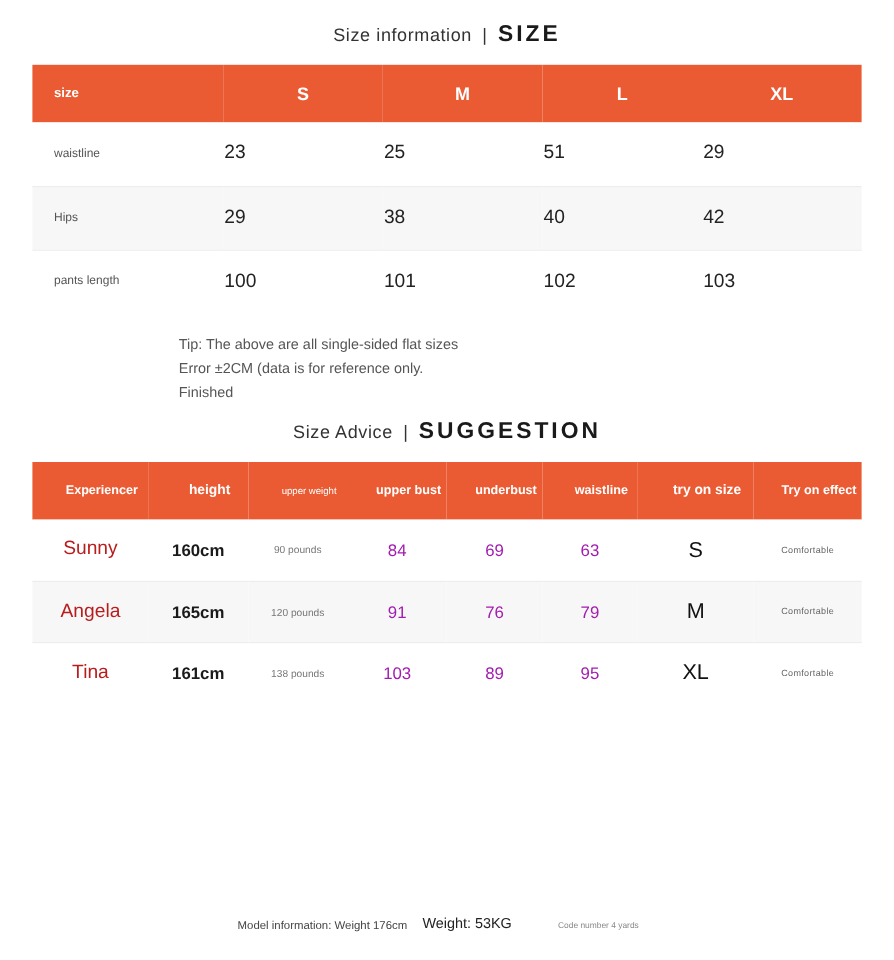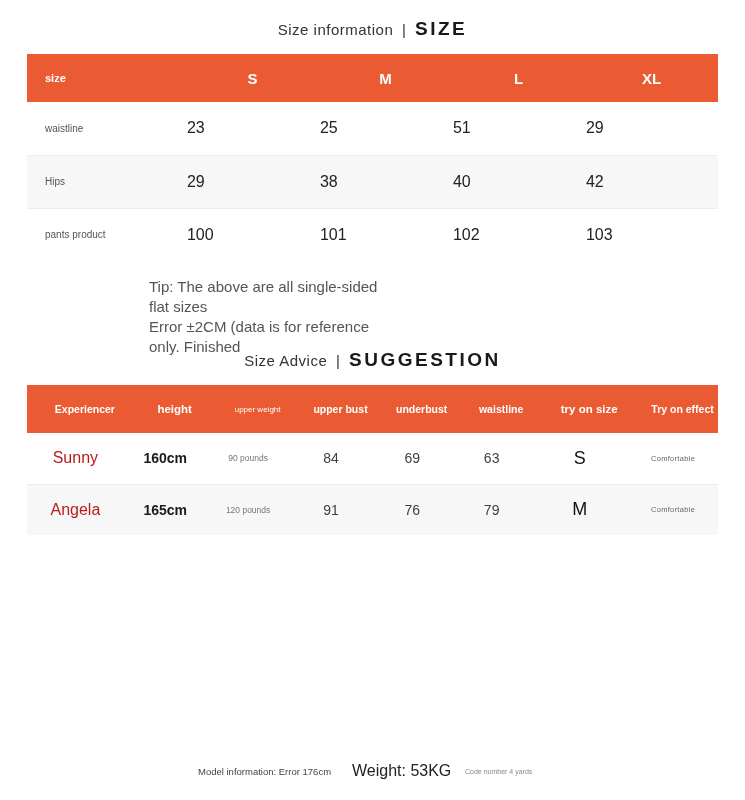--- a/index.html
+++ b/index.html
@@ -88,21 +88,21 @@
   #size-table tbody td.val {
     font-size: 16px;
     color: #222;
   }
   #size-table tbody tr td { border-bottom: 1px solid #ededed; }
   #size-table tbody tr:last-child td { border-bottom: none; }
 
   
   .tip {
     margin: 16px 27px 0 27px;
-    font-size: 15px;
+    font-size: 12px;
     color: #555;
     line-height: 20px;
     position: relative;
     height: 48px;
   }
   .tip .tcol-left {
     position: absolute;
     left: 122px;
     top: 0;
     width: 240px;
@@ -124,21 +124,21 @@
   #advice-table thead th.h-big { font-size: 11.5px; }
   #advice-table thead th.h-small { font-size: 8px; font-weight: normal; }
   #advice-table tbody tr { height: 51px; }
   #advice-table tbody tr:nth-child(odd) { background: #ffffff; }
   #advice-table tbody tr:nth-child(even) { background: #f7f7f7; }
   #advice-table tbody td { text-align: center; border-bottom: 1px solid #ededed; }
   #advice-table tbody tr:last-child td { border-bottom: none; }
   .c-name { font-size: 16px; color: #b91c1c; }
   .c-height { font-size: 14px; color: #1a1a1a; font-weight: bold; }
   .c-weight { font-size: 8.5px; color: #777; }
-  .c-num { font-size: 14px; color: #404040; }
+  .c-num { font-size: 14px; color: #a21caf; }
   .c-size { font-size: 18px; color: #111; }
   .c-effect { font-size: 7.5px; color: #666; letter-spacing: 0.3px; }
 
   
   .footer {
     position: absolute;
     left: 0;
     right: 0;
     bottom: 16px;
     height: 22px;
@@ -147,21 +147,21 @@
     position: absolute;
     left: 198px;
     top: 4px;
     font-size: 9.5px;
     color: #444;
   }
   .footer .f-weight {
     position: absolute;
     left: 352px;
     top: 0;
-    font-size: 16px;
+    font-size: 12px;
     color: #222;
   }
   .footer .f-code {
     position: absolute;
     left: 465px;
     top: 6px;
     font-size: 7px;
     color: #888;
   }
 </style>
@@ -196,21 +196,21 @@
           <td class="val">29</td>
         </tr>
         <tr>
           <td class="lbl">Hips</td>
           <td class="val">29</td>
           <td class="val">38</td>
           <td class="val">40</td>
           <td class="val">42</td>
         </tr>
         <tr>
-          <td class="lbl">pants product</td>
+          <td class="lbl">pants length</td>
           <td class="val">100</td>
           <td class="val">101</td>
           <td class="val">102</td>
           <td class="val">103</td>
         </tr>
       </tbody>
     </table>
   </div>
 
   <div class="tip">
@@ -254,23 +254,33 @@
         <tr>
           <td class="c-name">Angela</td>
           <td class="c-height">165cm</td>
           <td class="c-weight">120 pounds</td>
           <td class="c-num">91</td>
           <td class="c-num">76</td>
           <td class="c-num">79</td>
           <td class="c-size">M</td>
           <td class="c-effect">Comfortable</td>
         </tr>
+        <tr>
+          <td class="c-name">Tina</td>
+          <td class="c-height">161cm</td>
+          <td class="c-weight">138 pounds</td>
+          <td class="c-num">103</td>
+          <td class="c-num">89</td>
+          <td class="c-num">95</td>
+          <td class="c-size">XL</td>
+          <td class="c-effect">Comfortable</td>
+        </tr>
       </tbody>
     </table>
   </div>
 
   <div class="footer">
-    <span class="f-model">Model information: Error 176cm</span>
+    <span class="f-model">Model information: Weight 176cm</span>
     <span class="f-weight">Weight: 53KG</span>
     <span class="f-code">Code number 4 yards</span>
   </div>
 
 </div>
 
 </body></html>

